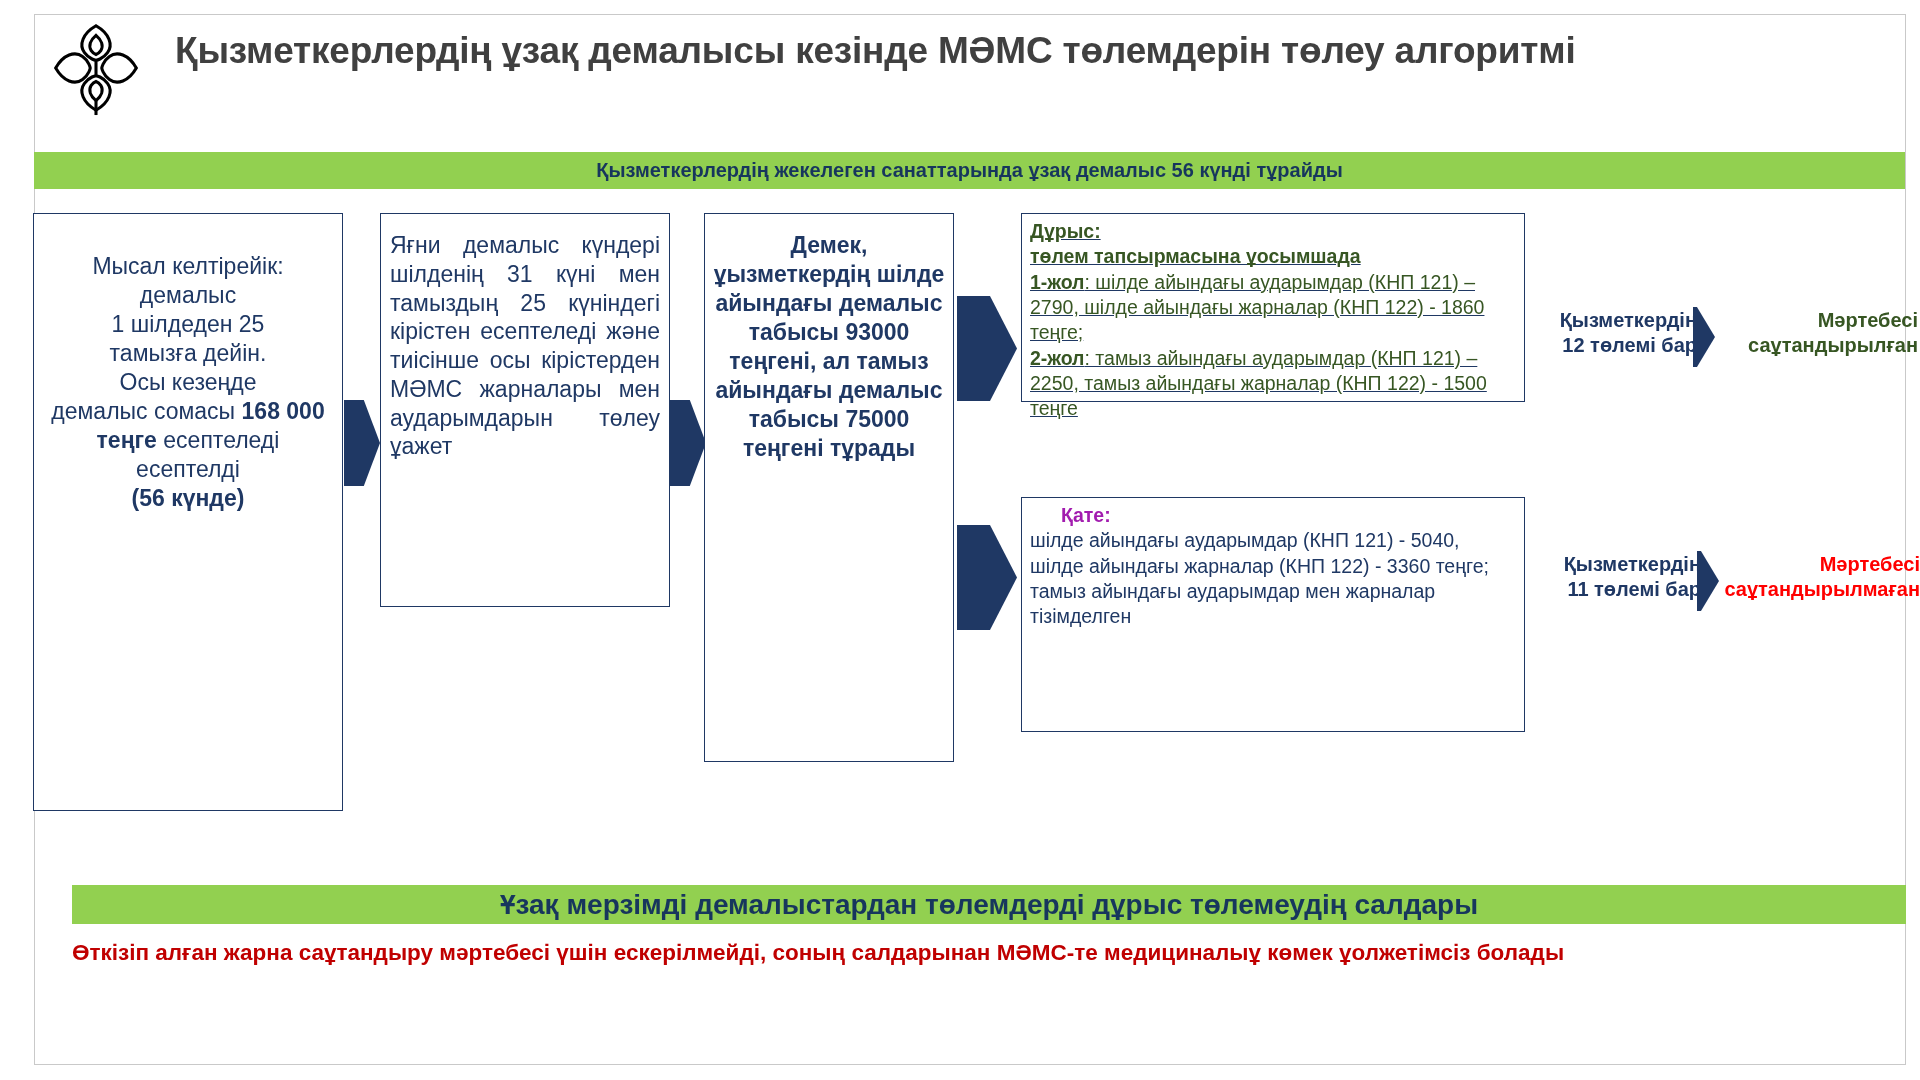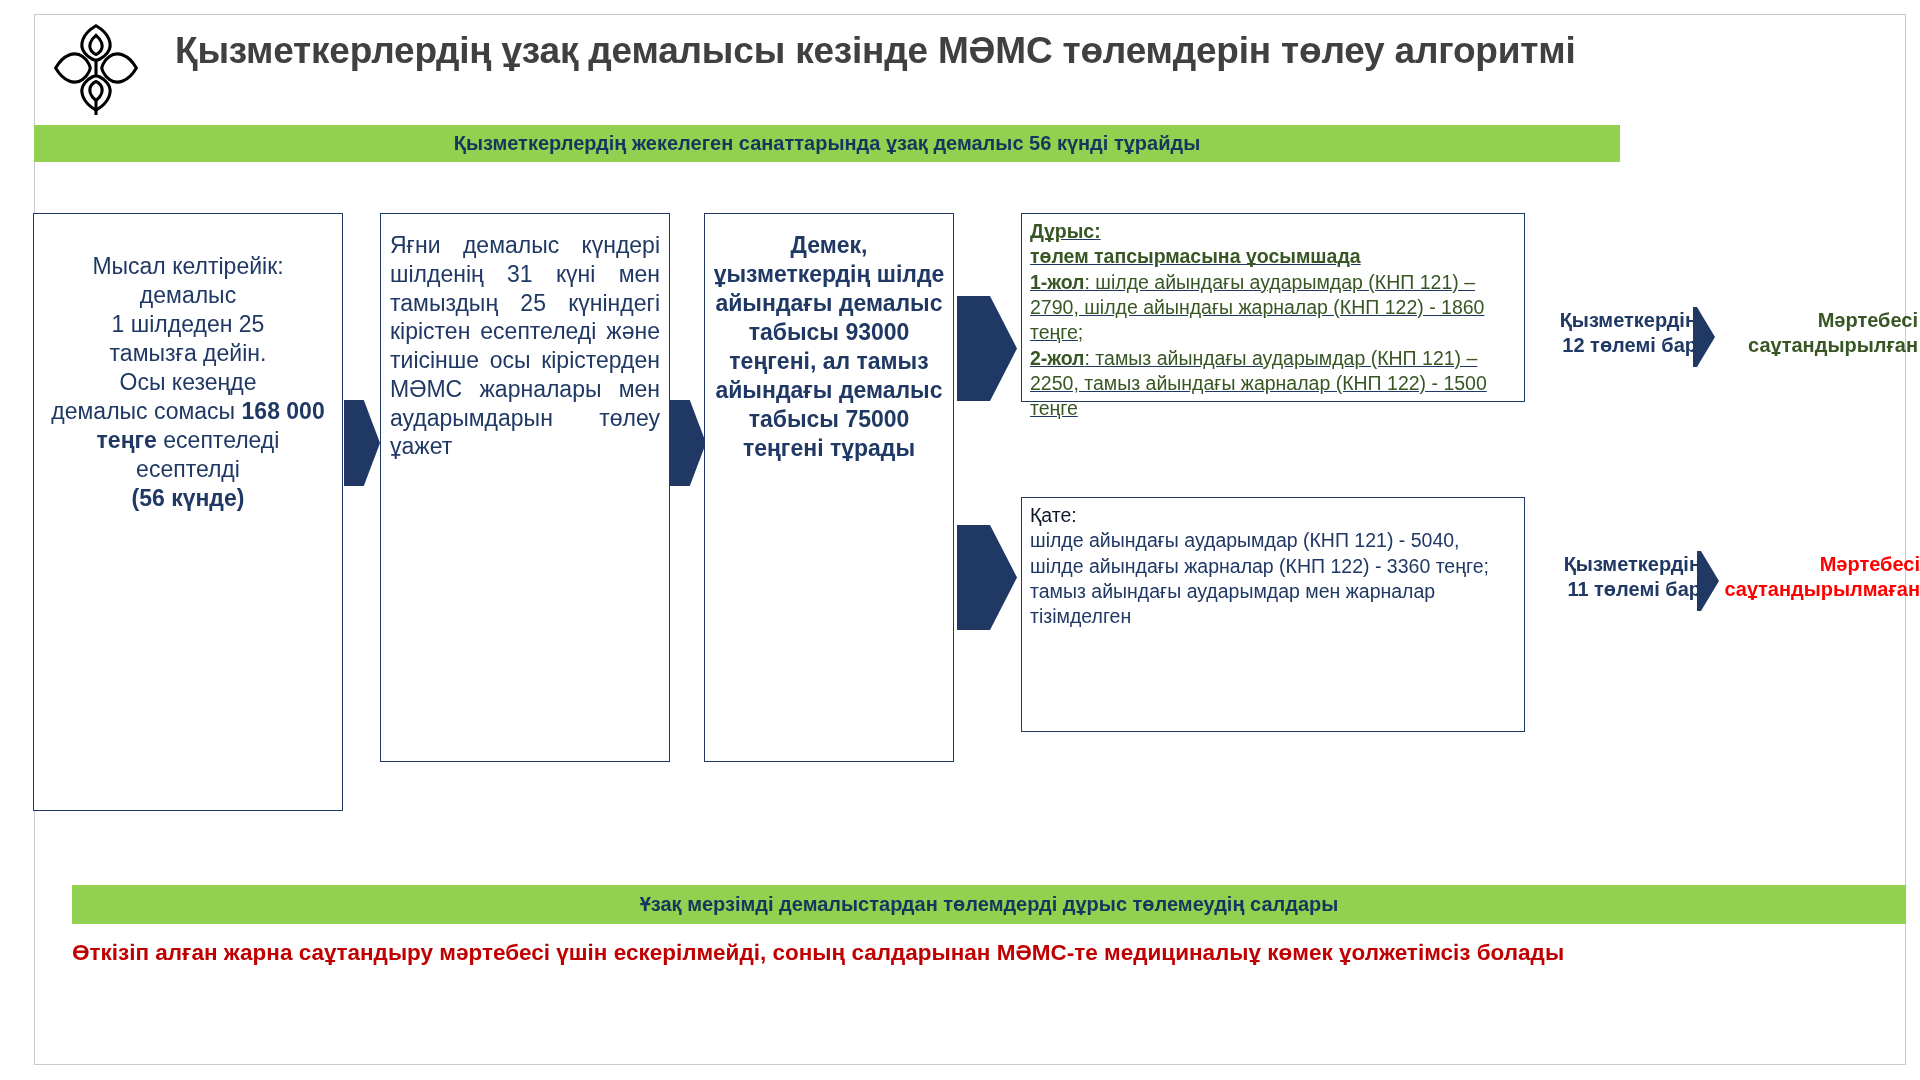--- a/index.html
+++ b/index.html
@@ -59,31 +59,31 @@
     background: #92d050;
     display: flex;
     align-items: center;
     justify-content: center;
     color: #17365d;
     font-weight: bold;
     box-sizing: border-box;
   }
   .banner-top {
     left: 34px;
-    top: 125px;
-    width: 1586px;
+    top: 152px;
+    width: 1871px;
     height: 37px;
     font-size: 20px;
   }
   .banner-bottom {
     left: 72px;
     top: 885px;
     width: 1834px;
     height: 39px;
-    font-size: 20px;
+    font-size: 28px;
   }
 
   
   .box {
     position: absolute;
     border: 1px solid #1f3864;
     background: #ffffff;
     box-sizing: border-box;
     color: #1f3864;
   }
@@ -102,21 +102,21 @@
     line-height: 1.26;
     text-align: center;
     padding-top: 38px;
   }
   .box1 b { font-weight: bold; }
 
   .box2 {
     left: 380px;
     top: 213px;
     width: 290px;
-    height: 549px;
+    height: 394px;
   }
   .box2 .box-inner {
     font-size: 23px;
     line-height: 1.25;
     text-align: justify;
     text-align-last: justify;
     padding: 17px 9px 0 9px;
   }
 
   .box3 {
@@ -155,22 +155,23 @@
     width: 504px;
     height: 235px;
   }
   .box-wrong .box-inner {
     font-size: 19.5px;
     line-height: 1.30;
     color: #1f3864;
     padding: 5px 4px 0 8px;
   }
   .box-wrong .err-head {
-    color: #0f172a;
-    font-weight: normal;
+    color: #a21caf;
+    font-weight: bold;
+    margin-left: 31px;
   }
 
   
   .arrow {
     position: absolute;
     background: #1f3864;
   }
   .arrow-fat {
     clip-path: polygon(0% 0%, 55% 0%, 100% 50%, 55% 100%, 0% 100%);
   }

